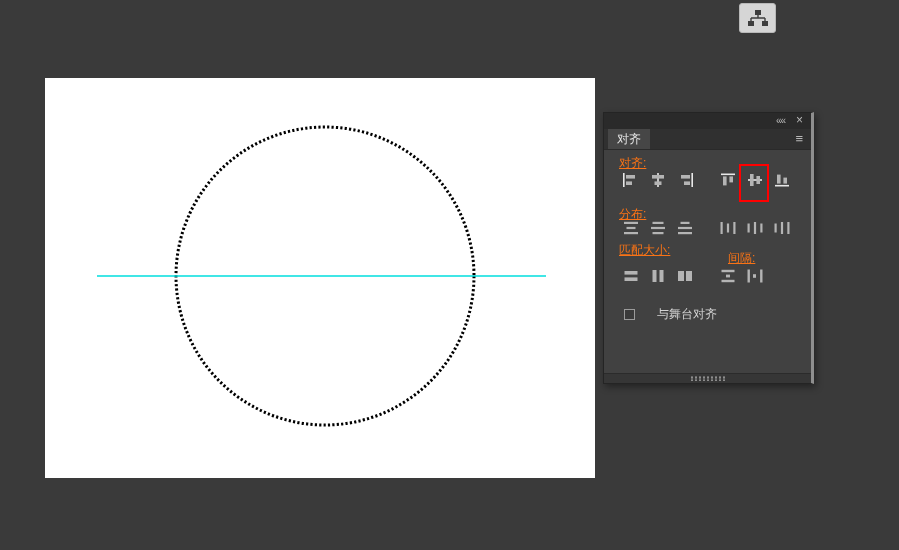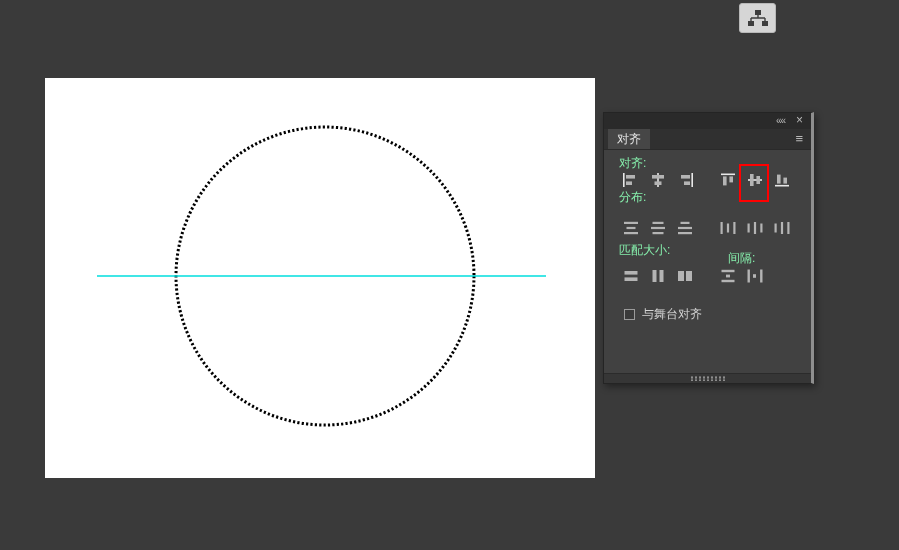--- a/index.html
+++ b/index.html
@@ -36,36 +36,36 @@
   .tb-close { right:8px; font-size:12px; top:0; }
   .tabrow { height:21px; background:#303030; position:relative; border-bottom:1px solid #2a2a2a; }
   .tab {
     position:absolute; left:4px; top:0; height:20px; padding:0 9px;
     background:#464646; color:#e6e6e6; font-size:12px; line-height:20px;
     text-align:center; cursor:pointer;
   }
   .menu-ic { position:absolute; right:8px; top:2px; color:#b8b8b8; font-size:13px; cursor:pointer; line-height:16px; }
 
   .content { position:relative; height:224px; }
-  .sec-label { position:absolute; color:#86efac; font-size:12px; white-space:nowrap; }
+  .sec-label { position:absolute; color:#f97316; font-size:12px; white-space:nowrap;text-decoration:underline; }
   .row { position:absolute; display:flex; gap:3px; }
   .tbtn {
     width:24px; height:24px; background:transparent; border:none;
     display:flex; align-items:center; justify-content:center; cursor:pointer;
   }
   .ic { display:block; }
   .ic .bar  { fill:#b4b4b4; }
   .ic .edge { fill:#e8e8e8; }
 
   .redbox {
     position:absolute; left:135px; top:14px; width:30px; height:38px;
     border:2px solid #ff0000; pointer-events:none;
   }
 
-  .cbrow { position:absolute; left:20px; top:156px; display:flex; align-items:center; gap:7px; }
+  .cbrow { position:absolute; left:20px; top:156px; display:flex; align-items:center; gap:22px; }
   .cb { width:11px; height:11px; border:1px solid #9b9b9b; background:#3a3a3a; display:inline-block; cursor:pointer; }
   .cb-label { color:#d4d4d4; font-size:12px; }
 
   .bottombar {
     position:absolute; left:0; bottom:0; width:100%; height:10px;
     background:#363636; border-top:1px solid #2b2b2b;
     display:flex; align-items:center; justify-content:center;
   }
   .grip {
     width:36px; height:5px; cursor:ns-resize;
@@ -149,21 +149,21 @@
       </button>
       <button class="tbtn">
         <svg class="ic" width="18" height="14" viewBox="0 0 18 14">
           <rect class="edge" x="2" y="11.9" width="14" height="1.6"></rect>
           <rect class="bar" x="4" y="1.6" width="3.6" height="9"></rect>
           <rect class="bar" x="10.4" y="4.6" width="3.6" height="6"></rect>
         </svg>
       </button>
     </div>
 
-    <span class="sec-label" style="left:15px; top:39px">分布:</span>
+    <span class="sec-label" style="left:15px; top:56px">分布:</span>
 
     <div class="row" style="left:15px; top:66px">
       <button class="tbtn">
         <svg class="ic" width="18" height="14" viewBox="0 0 18 14">
           <rect class="bar" x="2" y="0.8" width="14" height="2.2"></rect>
           <rect class="bar" x="4.5" y="5.9" width="9" height="2.2"></rect>
           <rect class="bar" x="2" y="11" width="14" height="2.2"></rect>
         </svg>
       </button>
       <button class="tbtn">

